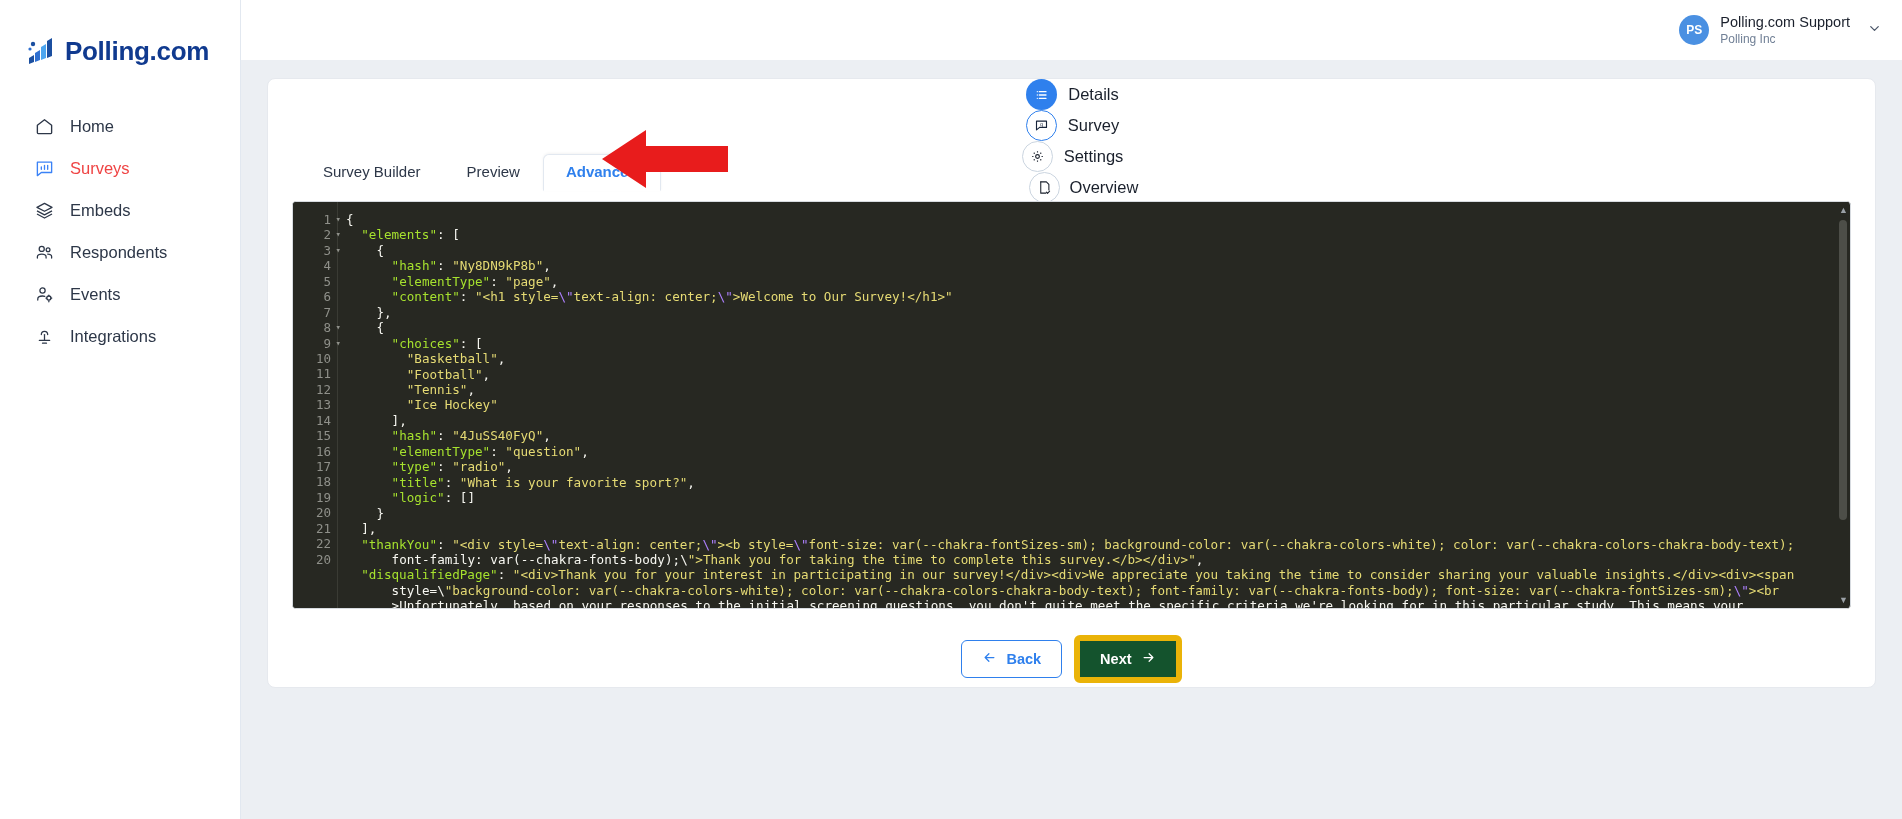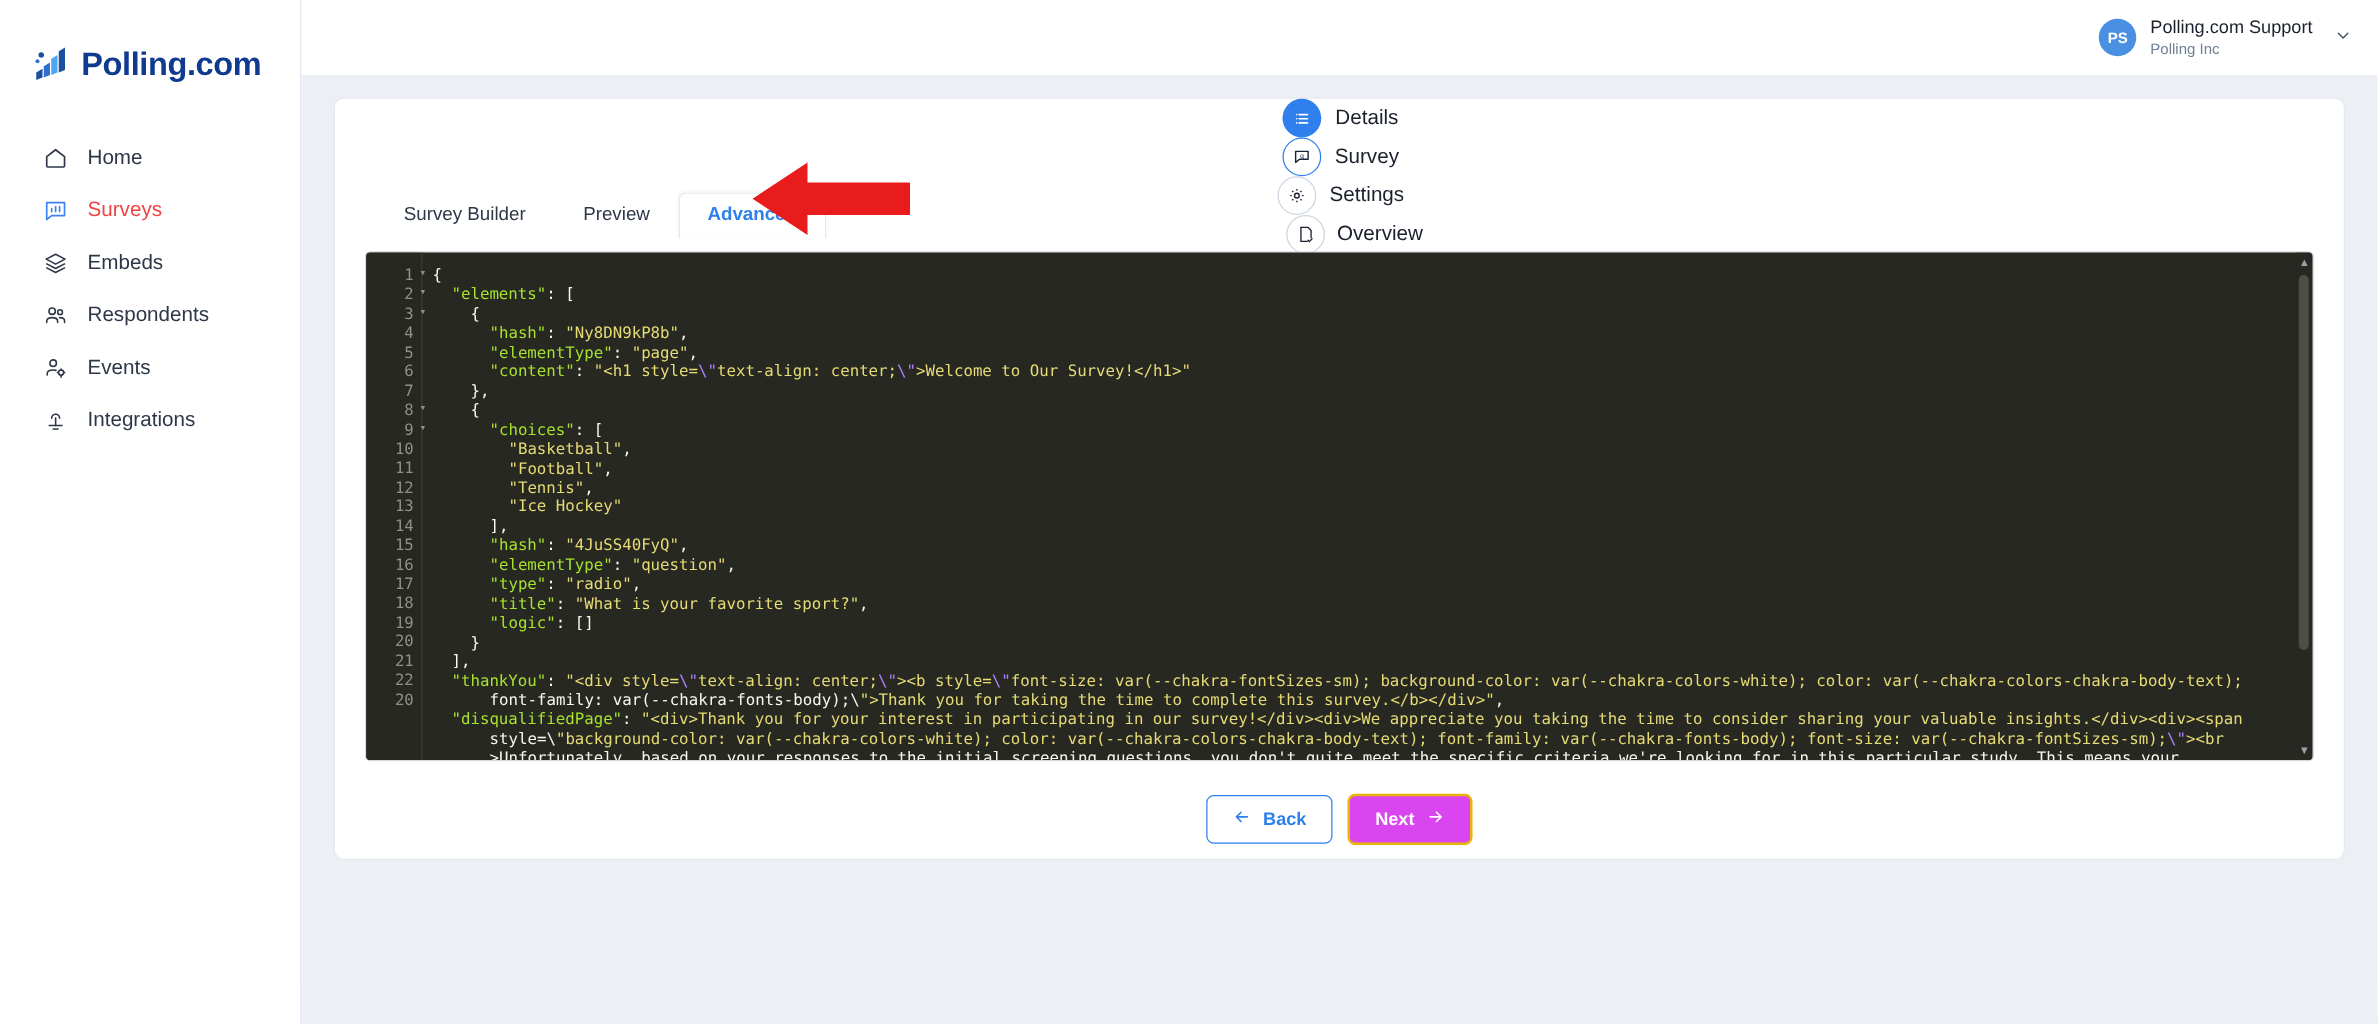--- a/index.html
+++ b/index.html
@@ -192,21 +192,21 @@
     gap: 12px; margin-top: 26px;
   }
   .btn {
     font-size: 14.5px; font-weight: bold;
     border-radius: 6px;
     padding: 9px 20px;
     display: flex; align-items: center; gap: 9px;
     cursor: pointer;
   }
   .btn-back { background: #ffffff; color: #2f80ed; border: 1px solid #2f80ed; }
-  .btn-next { background: #d946ef; color: #ffffff; border: 2px solid #eab308; }
+  .btn-next { background: #14532d; color: #ffffff; border: 6px solid #eab308; }
 
   
   .annot-arrow {
     position: absolute;
     left: 600px; top: 128px;
     width: 130px; height: 62px;
     pointer-events: none;
     z-index: 50;
   }
 

